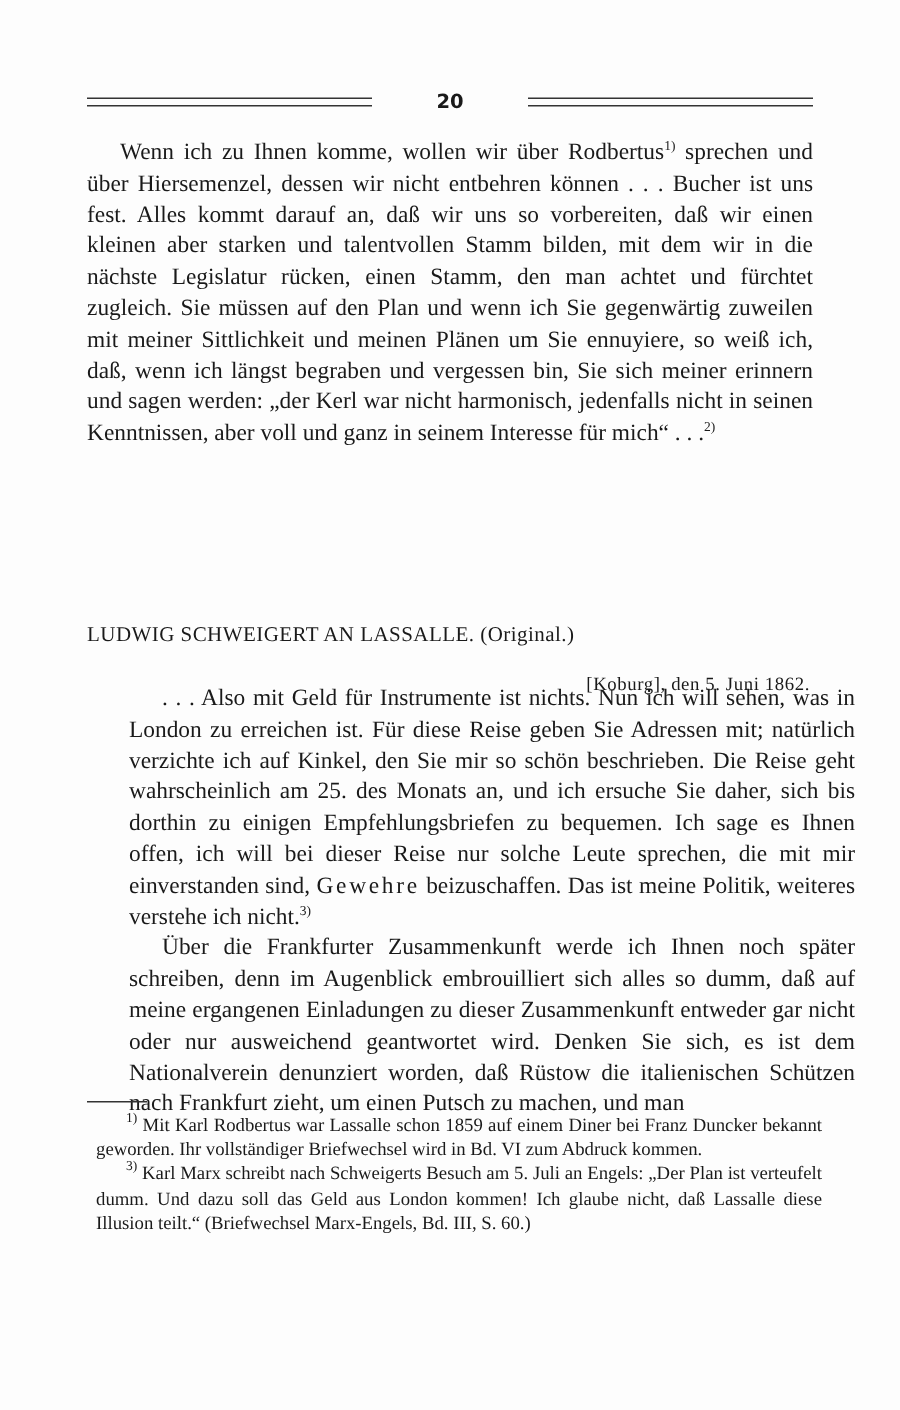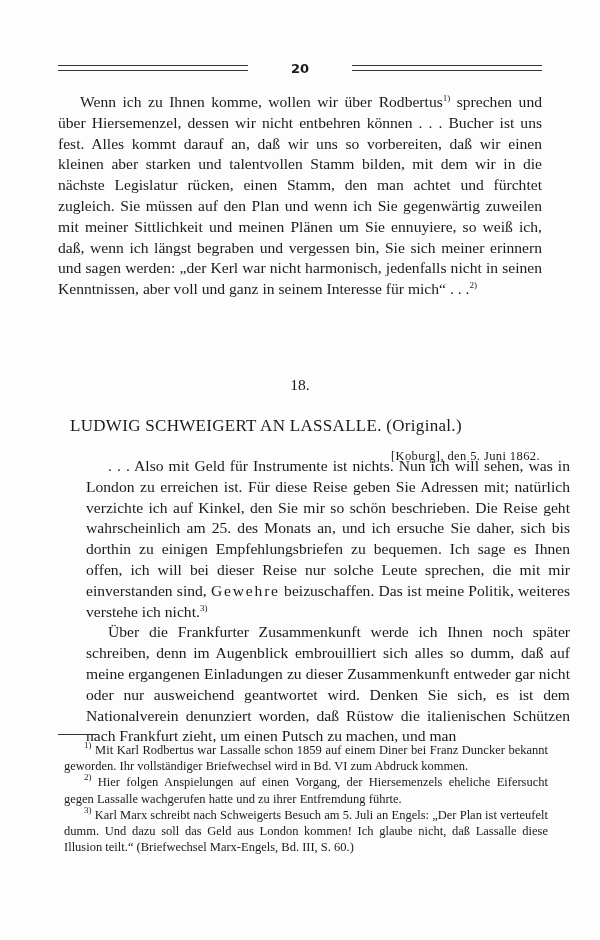--- a/index.html
+++ b/index.html
@@ -15,21 +15,21 @@
   }
   .rule { flex: 1; height: 4px; border-top: 1.5px solid #333; border-bottom: 1.5px solid #333; }
   .pagenum { font-family: "DejaVu Sans", sans-serif; font-weight: bold; font-size: 13px; padding: 0 14px; }
   .text {
     position: absolute; left: 58px; width: 484px;
     font-size: 15.6px; line-height: 20.8px; text-align: justify;
   }
   .text p { margin: 0; text-indent: 22px; }
   sup { font-size: 9px; line-height: 0; vertical-align: 6px; }
   .section-num { position: absolute; top: 376px; left: 0; width: 600px; text-align: center; font-size: 15.6px; }
-  .letter-title { position: absolute; top: 416px; left: 70px; font-size: 17px; letter-spacing: 0.3px; text-align: right; }
+  .letter-title { position: absolute; top: 416px; left: 58px; font-size: 14px; letter-spacing: 0.3px; text-align: right; }
   .dateline { position: absolute; top: 449px; right: 60px; font-size: 12.5px; letter-spacing: 0.4px; }
   .spaced { letter-spacing: 1.8px; }
   .fn-rule { position: absolute; top: 734px; left: 58px; width: 40px; border-top: 1px solid #333; }
   .footnotes {
     position: absolute; top: 742px; left: 64px; width: 484px;
     font-size: 12.5px; line-height: 16.2px; text-align: justify;
   }
   .footnotes p { margin: 0; text-indent: 20px; }
 </style>
 </head>
@@ -40,33 +40,31 @@
   <div class="running-head">
     <div class="rule"></div>
     <span class="pagenum">20</span>
     <div class="rule"></div>
   </div>
 
   <div class="text" style="top:92px;">
     <p><span>Wenn ich zu Ihnen komme, wollen wir über Rodbertus</span><sup>1)</sup><span> sprechen und über Hiersemenzel, dessen wir nicht entbehren können . . . Bucher ist uns fest. Alles kommt darauf an, daß wir uns so vorbereiten, daß wir einen kleinen aber starken und talentvollen Stamm bilden, mit dem wir in die nächste Legislatur rücken, einen Stamm, den man achtet und fürchtet zugleich. Sie müssen auf den Plan und wenn ich Sie gegenwärtig zuweilen mit meiner Sittlichkeit und meinen Plänen um Sie ennuyiere, so weiß ich, daß, wenn ich längst begraben und vergessen bin, Sie sich meiner erinnern und sagen werden: „der Kerl war nicht harmonisch, jedenfalls nicht in seinen Kenntnissen, aber voll und ganz in seinem Interesse für mich“ . . .</span><sup>2)</sup></p>
   </div>
 
-  <div class="section-num">18.</div>
   <div class="letter-title">
     <span>LUDWIG SCHWEIGERT AN LASSALLE.</span>
     <span>(Original.)</span>
   </div>
   <div class="dateline">[Koburg], den 5. Juni 1862.</div>
 
   <div class="text" style="top:456px;margin-left:28px;">
     <p><span>. . . Also mit Geld für Instrumente ist nichts. Nun ich will sehen, was in London zu erreichen ist. Für diese Reise geben Sie Adressen mit; natürlich verzichte ich auf Kinkel, den Sie mir so schön beschrieben. Die Reise geht wahrscheinlich am 25. des Monats an, und ich ersuche Sie daher, sich bis dorthin zu einigen Empfehlungsbriefen zu bequemen. Ich sage es Ihnen offen, ich will bei dieser Reise nur solche Leute sprechen, die mit mir einverstanden sind, </span><span class="spaced">Gewehre</span><span> beizuschaffen. Das ist meine Politik, weiteres verstehe ich nicht.</span><sup>3)</sup></p>
     <p>Über die Frankfurter Zusammenkunft werde ich Ihnen noch später schreiben, denn im Augenblick embrouilliert sich alles so dumm, daß auf meine ergangenen Einladungen zu dieser Zusammenkunft entweder gar nicht oder nur ausweichend geantwortet wird. Denken Sie sich, es ist dem Nationalverein denunziert worden, daß Rüstow die italienischen Schützen nach Frankfurt zieht, um einen Putsch zu machen, und man</p>
   </div>
 
   <div class="fn-rule"></div>
 
   <div class="footnotes">
     <p><sup>1)</sup><span> Mit Karl Rodbertus war Lassalle schon 1859 auf einem Diner bei Franz Duncker bekannt geworden. Ihr vollständiger Briefwechsel wird in Bd. VI zum Abdruck kommen.</span></p>
-    <p><sup>2)</sup><span> Hier folgen Anspielungen auf einen Vorgang, der Hiersemenzels eheliche Eifersucht gegen Lassalle wachgerufen hatte und zu ihrer Entfremdung führte.</span></p>
     <p><sup>3)</sup><span> Karl Marx schreibt nach Schweigerts Besuch am 5. Juli an Engels: „Der Plan ist verteufelt dumm. Und dazu soll das Geld aus London kommen! Ich glaube nicht, daß Lassalle diese Illusion teilt.“ (Briefwechsel Marx-Engels, Bd. III, S. 60.)</span></p>
   </div>
 
 </div>
 
 </body></html>

